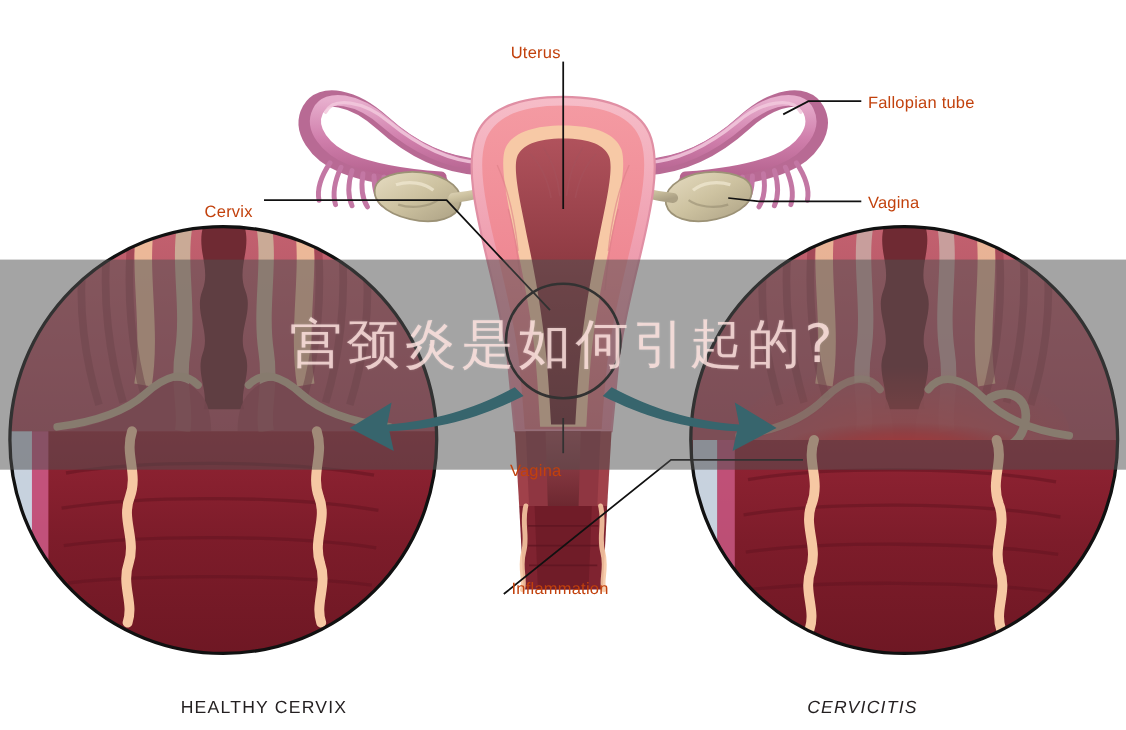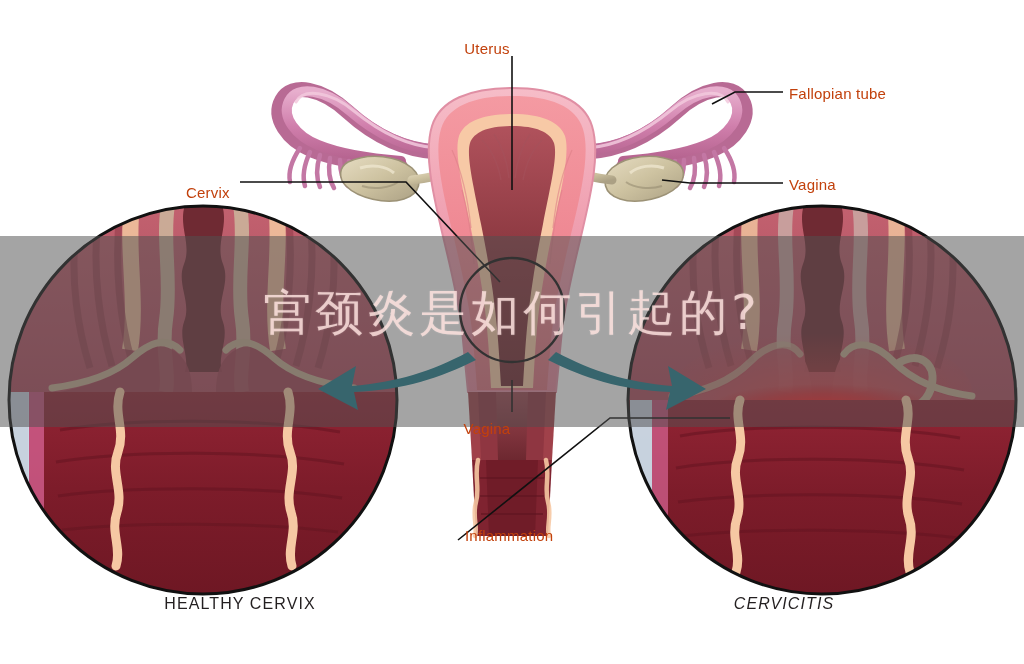--- a/index.html
+++ b/index.html
@@ -8,21 +8,21 @@
     width:1024px;height:664px;overflow:hidden;
   }
   #stage{position:relative;width:1024px;height:664px;background:#ffffff;overflow:hidden;}
   #art{position:absolute;left:0;top:0;width:1024px;height:664px;}
   .lbl{
     position:absolute;color:#c2410c;font-size:15px;letter-spacing:.2px;
     white-space:nowrap;font-family:"Liberation Sans","DejaVu Sans",sans-serif;
   }
   .caption{
     position:absolute;color:#231f20;font-size:16px;letter-spacing:1.1px;
-    white-space:nowrap;font-family:"Liberation Sans","DejaVu Sans",sans-serif;
+    white-space:nowrap;font-family:"Liberation Sans","DejaVu Sans",sans-serif;margin-top:40px;
   }
   #band{
     position:absolute;left:0;top:236px;width:1024px;height:191px;
     background:rgba(80,80,80,.52);
   }
   #overlay-text{
     position:absolute;left:0;top:236px;width:1024px;height:153px;
     display:flex;align-items:center;justify-content:center;
     font-size:48px;letter-spacing:4px;
     color:rgba(255,226,222,.80);

